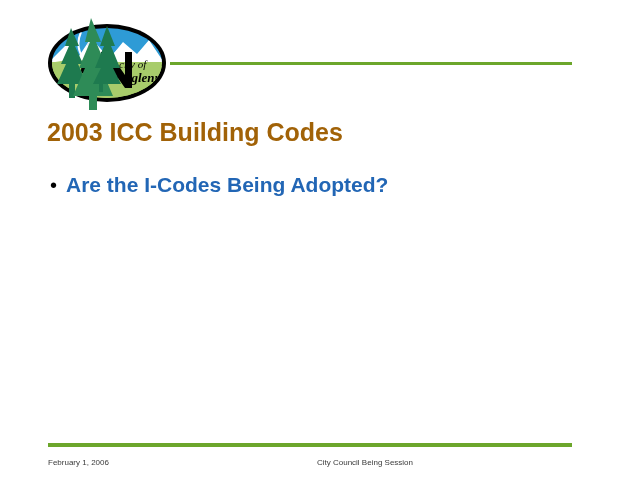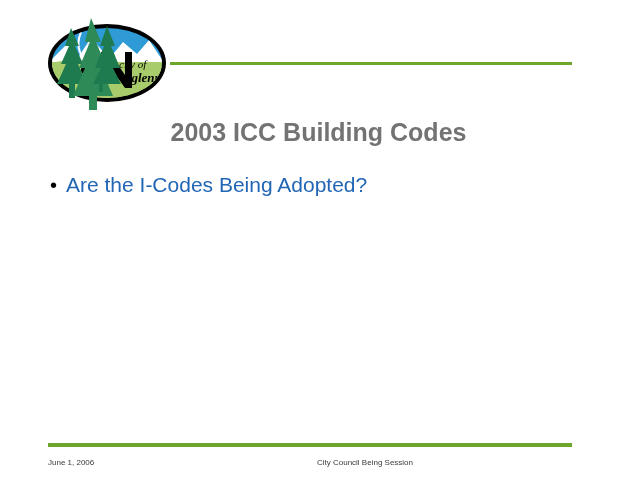--- a/index.html
+++ b/index.html
@@ -34,27 +34,26 @@
     left: 45px;
     top: 12px;
     width: 135px;
     height: 100px;
   }
   #logo svg { display: block; }
 
   
   #slide-title {
     position: absolute;
-    left: 56px;
+    left: 47px;
     top: 118px;
     width: 525px;
-    text-align: center;
     font-size: 25px;
     font-weight: bold;
-    color: #737373;
+    color: #a16207;
     letter-spacing: 0px;
     white-space: nowrap;
   }
 
   
   #body-list {
     position: absolute;
     left: 44px;
     top: 172px;
     width: 560px;
@@ -76,20 +75,21 @@
     text-align: left;
     padding-left: 6px;
     box-sizing: border-box;
   }
   .bullet-text {
     flex: 1 1 auto;
     font-size: 21px;
     line-height: 26px;
     color: #2266B5;
     white-space: nowrap;
+    font-weight: bold;
   }
 
   
   #footer-rule {
     position: absolute;
     left: 48px;
     top: 443px;
     width: 545px;
     height: 4px;
     background: #6CA62B;
@@ -156,17 +156,17 @@
   <div id="slide-title">2003 ICC Building Codes</div>
 
   <ul id="body-list">
     <li class="bullet-row">
       <span class="bullet-mark">•</span>
       <span class="bullet-text">Are the I-Codes Being Adopted?</span>
     </li>
   </ul>
 
   <div id="footer-rule"></div>
-  <div class="footer-text" id="footer-date">June 1, 2006</div>
+  <div class="footer-text" id="footer-date">February 1, 2006</div>
   <div class="footer-text" id="footer-center">City Council Being Session</div>
   <div class="footer-text" id="footer-page">37</div>
 
 </div>
 
 </body></html>

